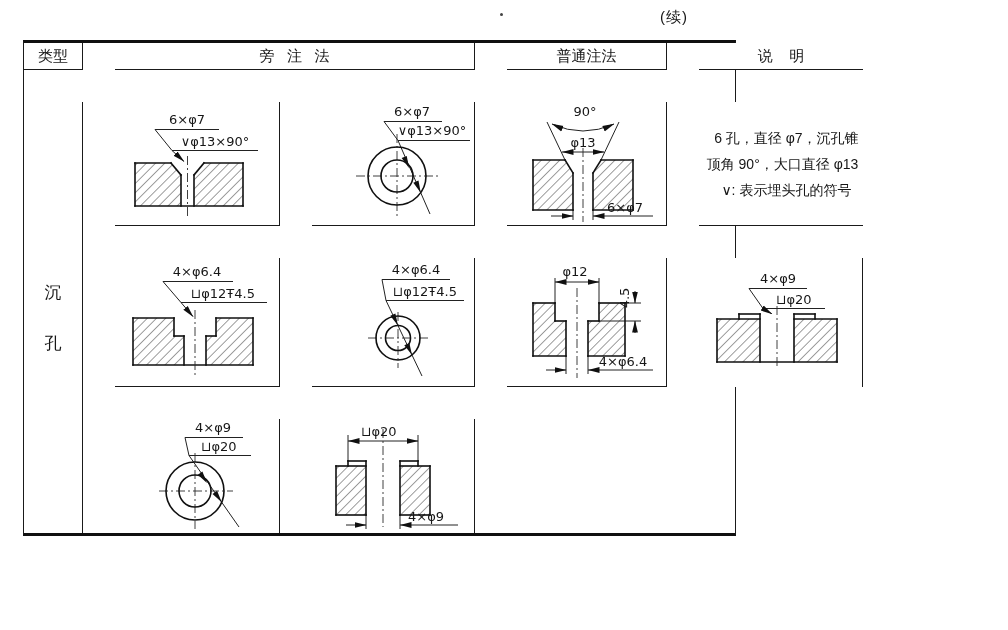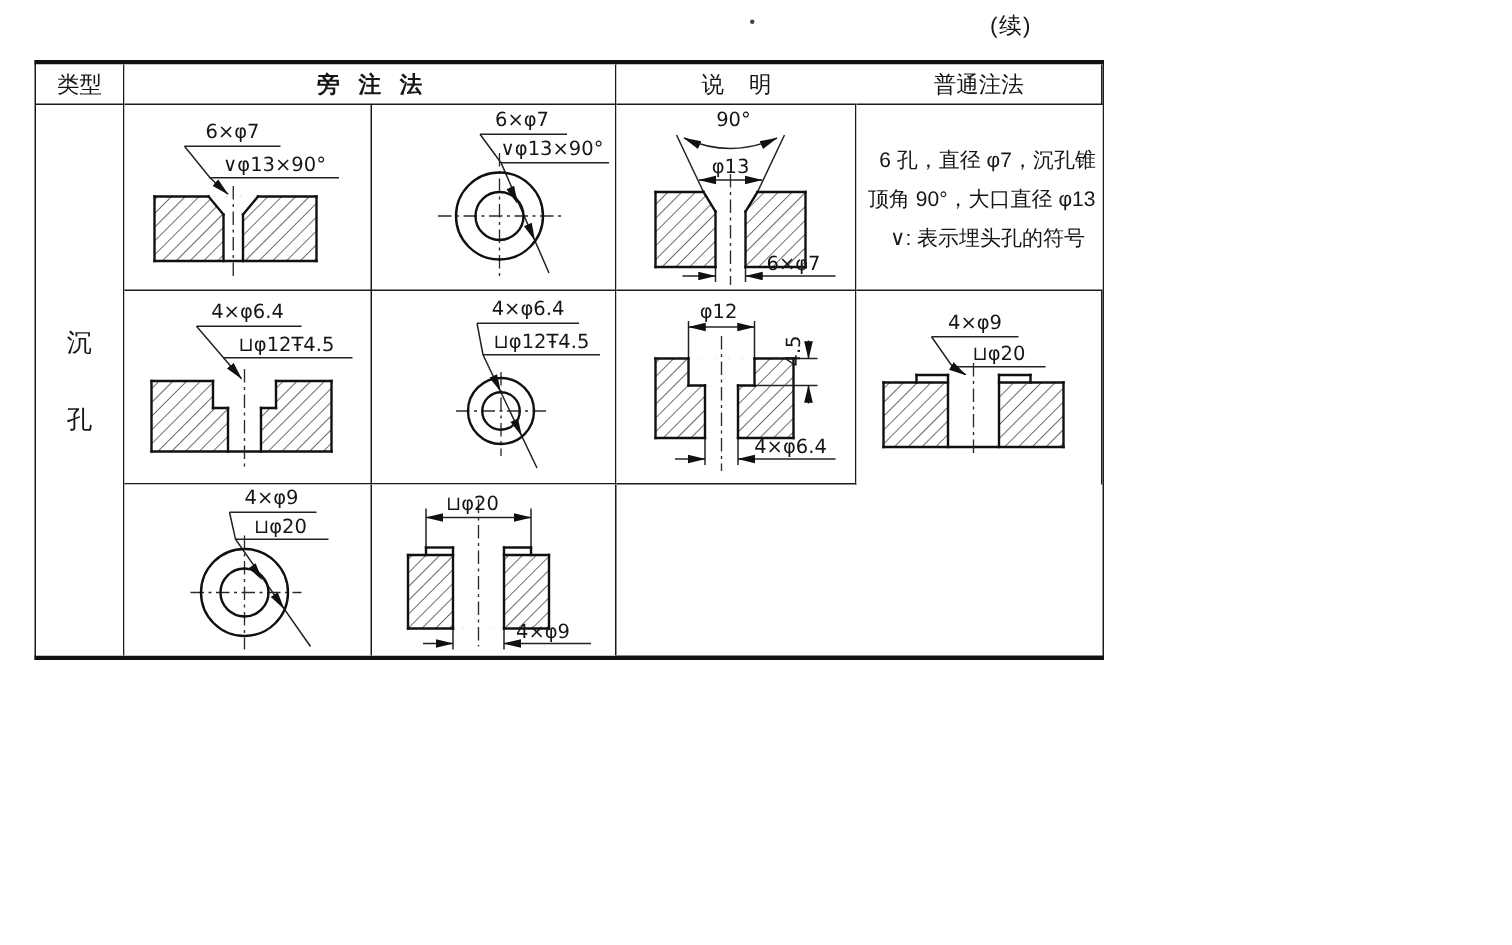--- a/index.html
+++ b/index.html
@@ -5,21 +5,21 @@
   html,body{margin:0;padding:0;}
   body{width:1008px;height:630px;background:#fff;position:relative;overflow:hidden;
        font-family:"Liberation Sans","DejaVu Sans",sans-serif;color:#161616;}
   .page{position:absolute;inset:0;background:#fff;}
   .continued{position:absolute;left:660px;top:8px;font-size:15px;letter-spacing:1px;}
   .dot{position:absolute;width:3px;height:3px;background:#444;border-radius:50%;}
   .tbl{position:absolute;left:23px;top:40px;width:711px;display:grid;
        grid-template-columns:59px 165px 163px 160px 164px;
        grid-template-rows:27px 124px 129px 114px;
        border-left:1px solid #1a1a1a;border-right:1px solid #1a1a1a;
-       border-top:3px solid #101010;border-bottom:3px solid #101010;}
+       border-top:3px solid #101010;border-bottom:3px solid #101010;gap:32px;}
   .c{border-right:1px solid #1a1a1a;border-bottom:1px solid #1a1a1a;box-sizing:border-box;
      overflow:hidden;background:#fff;}
   .c.last{border-right:none;}
   .c.bot{border-bottom:none;}
   .hd{display:flex;align-items:center;justify-content:center;font-size:15px;white-space:pre;}
   .typecell{display:flex;flex-direction:column;align-items:center;justify-content:center;
             gap:28px;font-size:17px;}
   .note{font-size:14px;line-height:26px;white-space:pre-wrap;display:flex;flex-direction:column;
         justify-content:center;padding:0 4px 0 7px;text-align:center;}
   svg{display:block;}
@@ -34,23 +34,23 @@
 
 <div class="page">
 
   <div class="continued">(续)</div>
   <div class="dot" style="left:500px;top:13px;"></div>
   <div class="dot" style="left:125px;top:423px;"></div>
 
   <div class="tbl">
 
     <div class="c hd">类型</div>
-    <div class="c hd" style="grid-column:2/4;font-weight:bold;">旁   注   法</div>
+    <div class="c hd" style="grid-column:2/4;">旁   注   法</div>
+    <div class="c hd">普通注法</div>
     <div class="c hd last">说    明</div>
-    <div class="c hd">普通注法</div>
 
     <div class="c typecell bot" style="grid-row:2/5;">
       <span>沉</span>
       <span>孔</span>
     </div>
 
     <div class="c">
       <svg width="164" height="123" viewBox="0 0 164 123">
         <defs>
           <marker id="m1" markerUnits="userSpaceOnUse" markerWidth="12" markerHeight="8" refX="11.5" refY="4" orient="auto-start-reverse">

